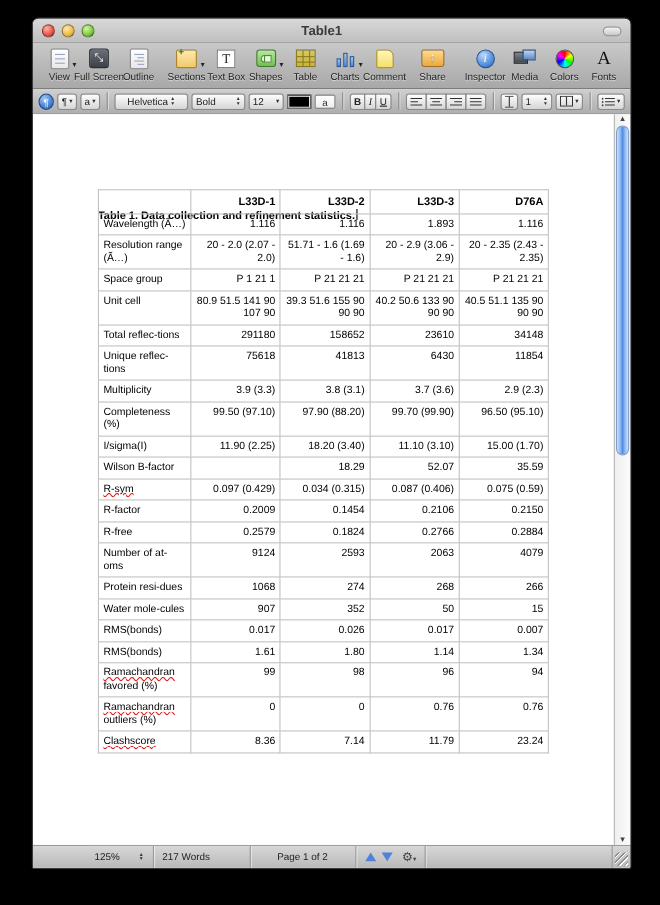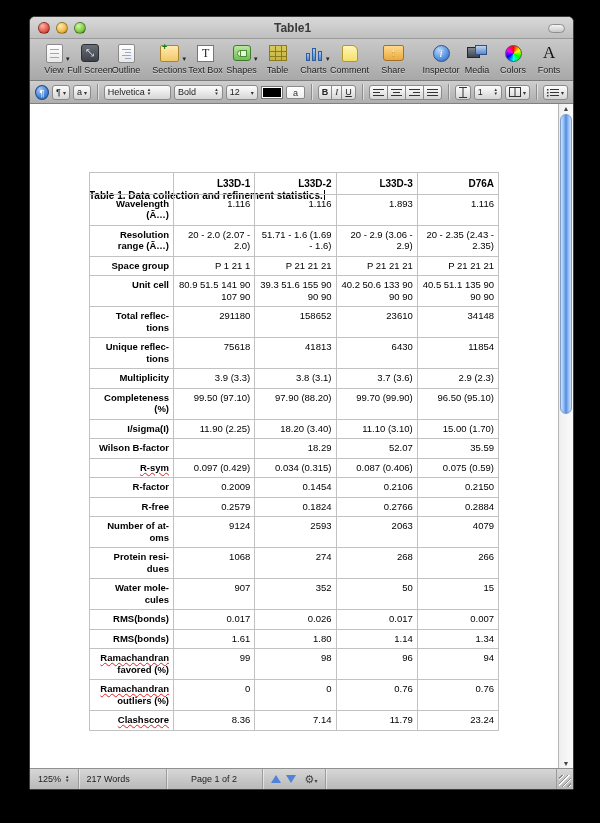--- a/index.html
+++ b/index.html
@@ -120,42 +120,42 @@
   .docarea { flex:1 1 auto; display:flex; background:#fff; min-height:0; }
   .page { flex:1 1 auto; background:#fff; position:relative; overflow:hidden; }
   .doc-title { position:absolute; left:59px; top:50px; font-size:10px; font-weight:bold; color:#000;margin-top:36px; }
   .cursor-bar { display:inline-block; width:1px; height:10px; background:#000;
                 vertical-align:-1px; margin-left:1px; }
   table.doc { position:absolute; left:59px; top:68px; border-collapse:collapse;
               width:409px; table-layout:fixed; font-size:9.5px; color:#000; }
   table.doc td { border:1px solid #c2c2c2; padding:3px 4px 4px 4px; vertical-align:top;
               line-height:11.5px; }
   table.doc .hdr { font-weight:bold; font-size:10px; text-align:right; padding-top:5px; padding-bottom:4px;margin-top:24px;}
-  table.doc .lbl { font-weight:bold; text-align:right; overflow-wrap:break-word; }
+  table.doc .lbl { font-weight:normal; text-align:left; overflow-wrap:break-word; }
   table.doc .val { text-align:right; }
   col.c0 { width:84px; } col.cd { width:81.25px; }
   .sq { text-decoration:underline; text-decoration-style:wavy; text-decoration-color:#e02020;
         text-decoration-thickness:1px; text-underline-offset:1px; }
 
   
   .scrollbar { flex:0 0 15px; background:linear-gradient(90deg,#efefef,#fbfbfb);
                border-left:1px solid #b5b5b5; position:relative; }
   .sb-arrow { position:absolute; left:0; right:0; text-align:center; font-size:7px; color:#444; }
   .sb-up { top:1px; } .sb-down { bottom:1px; }
   .sb-thumb { position:absolute; left:1px; width:12px; top:10px; height:300px; border-radius:6px;
       background:linear-gradient(90deg,#cfe2fb,#8cb6f2 30%,#4f8ce0 50%,#8cb6f2 70%,#cfe2fb);
       border:1px solid #7d9cc8; }
 
   
   .statusbar { height:21px; flex:0 0 21px; display:flex; align-items:center;
                background:linear-gradient(#d7d7d7,#b9b9b9); border-top:1px solid #8f8f8f;
                font-size:9px; color:#222; }
   .sb-sec { display:flex; align-items:center; height:100%; padding:0 8px;
             border-right:1px solid #9b9b9b; box-shadow:1px 0 0 rgba(255,255,255,.5); }
-  .zoomctl { gap:4px; }
+  .zoomctl { gap:17px;margin-left:48px; }
   .navarrows { gap:5px; border-right:1px solid #9b9b9b; }
   .tri-up    { width:0; height:0; border-left:5px solid transparent; border-right:5px solid transparent;
                border-bottom:8px solid #4f82d8; }
   .tri-down  { width:0; height:0; border-left:5px solid transparent; border-right:5px solid transparent;
                border-top:8px solid #4f82d8; }
   .gear { font-size:11px; color:#444; margin-left:4px; }
   .sb-fill { flex:1; }
   .resize { width:17px; height:100%; position:relative; border-left:1px solid #9b9b9b; }
   .resize:before { content:""; position:absolute; right:2px; bottom:2px; width:12px; height:12px;
       background:repeating-linear-gradient(135deg, transparent 0 2px, #8d8d8d 2px 3px, #fdfdfd 3px 4px); }
@@ -291,21 +291,21 @@
       <span class="pstyle-ball">¶</span>
       <span class="fbtn">
           <span>¶</span>
           <span class="dn">▾</span>
         </span>
       <span class="fbtn">
           <span>a</span>
           <span class="dn">▾</span>
         </span>
       <span class="fdiv"></span>
-      <span class="fbtn" style="width:72px;justify-content:flex-start">
+      <span class="fbtn" style="width:72px;justify-content:center">
           <span>Helvetica</span>
           <span class="stepper">
             <span>▲</span>
             <span>▼</span>
           </span>
         </span>
       <span class="fbtn" style="width:52px;justify-content:space-between">
           <span>Bold</span>
           <span class="stepper">
             <span>▲</span>

